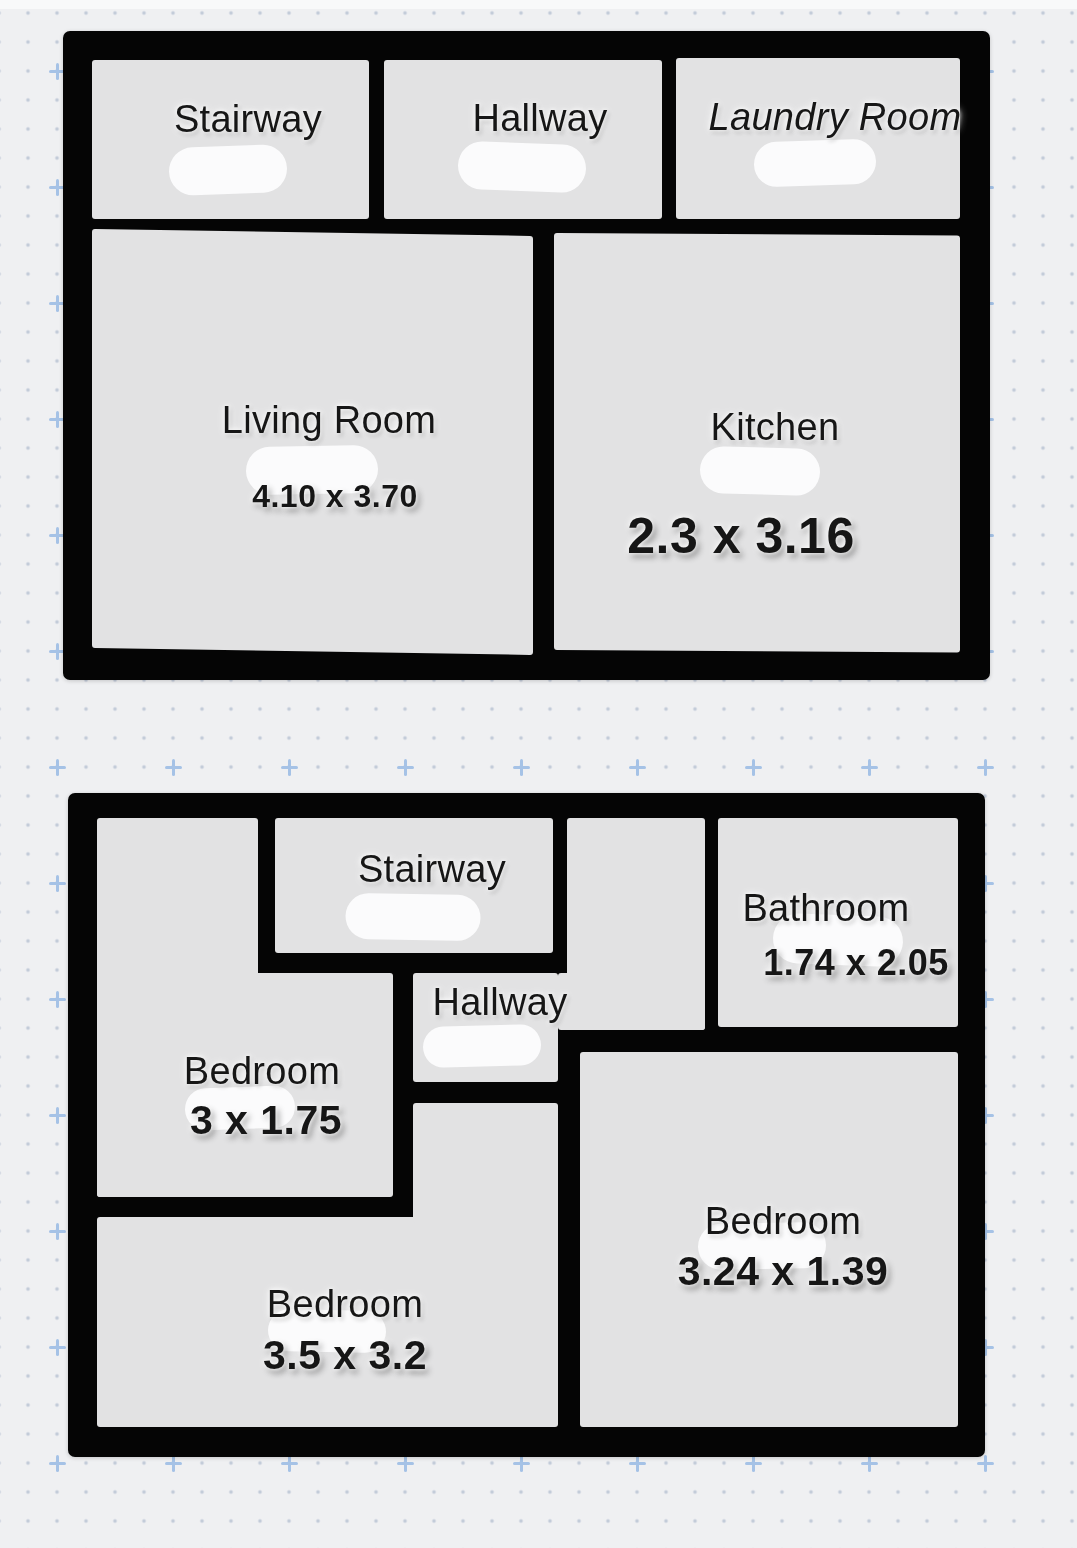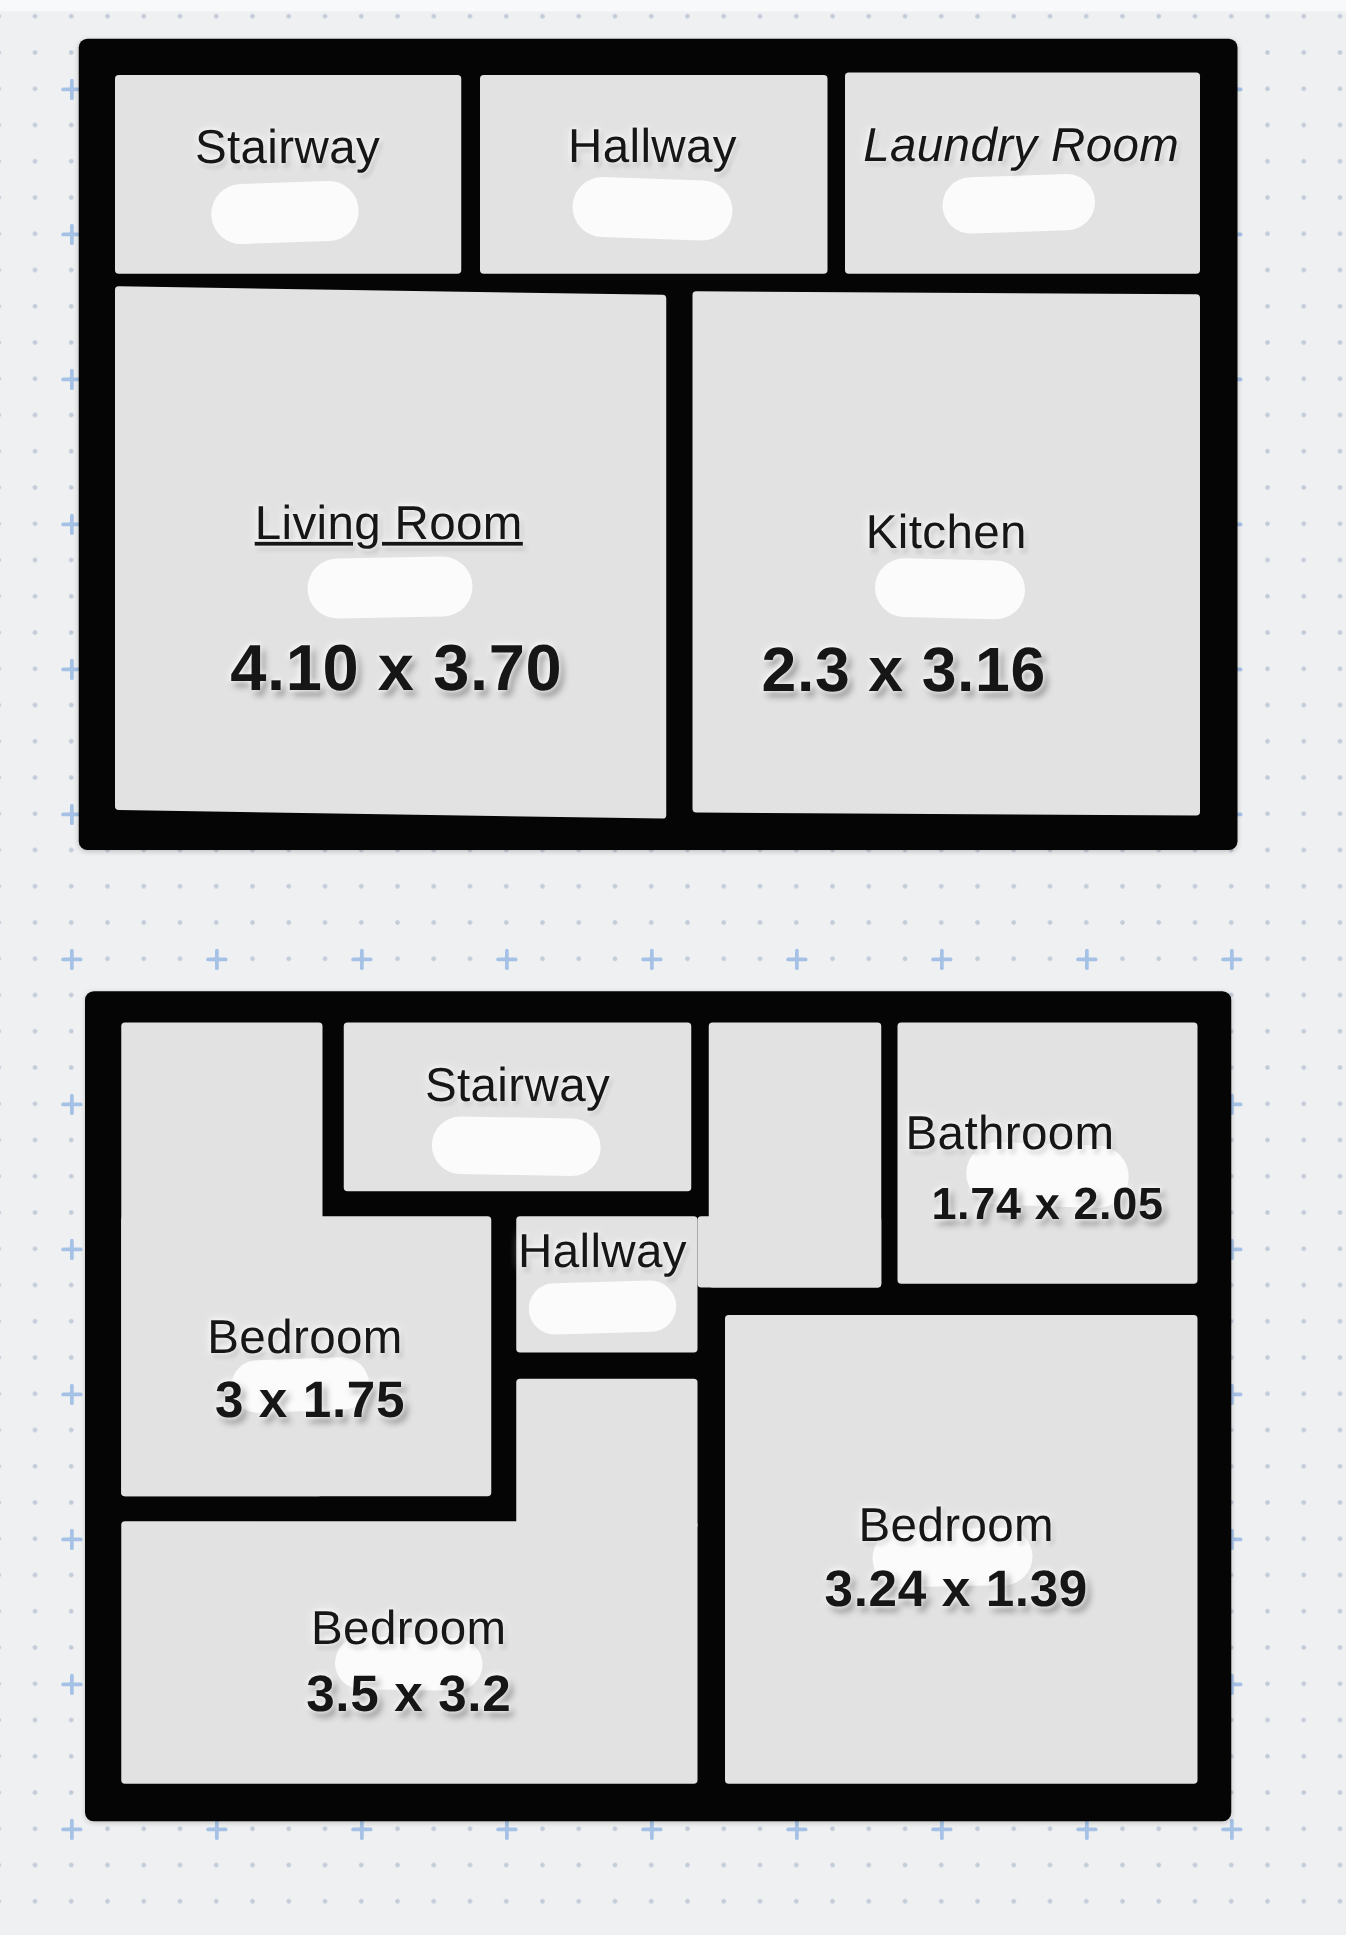--- a/index.html
+++ b/index.html
@@ -47,20 +47,21 @@
     z-index:2;
   }
   .room-label{
     position:absolute;
     transform:translate(-50%,-50%);
     white-space:nowrap;
     color:var(--label-text,#161616);
     text-align:right;
     z-index:3;
     pointer-events:none;
+    margin-left:18px;
   }
   .room-name{
     font-size:38px;
     letter-spacing:.3px;
     text-shadow:0 0 4px #fff,0 0 9px rgba(255,255,255,.95),2px 3px 4px rgba(0,0,0,.22);
   }
   .room-dims{
     font-weight:bold;
     letter-spacing:.5px;
     text-shadow:0 0 4px #fff,0 0 8px rgba(255,255,255,.9),3px 4px 6px rgba(0,0,0,.45);
@@ -194,22 +195,22 @@
       <div class="blob" style="left: 165px; top: 139px; width: 118px; height: 48px; transform: translate(-50%, -50%) rotate(-2deg);"></div>
       <div class="room-label room-name" style="left: 167px; top: 88px;">Stairway</div>
       <div class="room" style="left: 321px; top: 29px; width: 278px; height: 159px;"></div>
       <div class="blob" style="left: 459px; top: 136px; width: 128px; height: 48px; transform: translate(-50%, -50%) rotate(2deg);"></div>
       <div class="room-label room-name" style="left: 459px; top: 87px;">Hallway</div>
       <div class="room" style="left: 613px; top: 27px; width: 284px; height: 161px;"></div>
       <div class="blob" style="left: 752px; top: 132px; width: 122px; height: 45px; transform: translate(-50%, -50%) rotate(-2deg);"></div>
       <div class="room-label room-name" style="left: 754px; top: 86px; font-style: italic;">Laundry Room</div>
       <div class="room" style="left: 29px; top: 198px; width: 441px; height: 419px; transform: skewY(0.9deg); transform-origin: left top;"></div>
       <div class="blob" style="left: 249px; top: 439px; width: 132px; height: 48px; transform: translate(-50%, -50%) rotate(-1deg);"></div>
-      <div class="room-label room-name" style="left: 248px; top: 389px; text-decoration: underline;">Living Room</div>
-      <div class="room-label room-dims" style="left: 254px; top: 504px; font-size: 52px;">4.10 x 3.70</div>
+      <div class="room-label room-name" style="left: 248px; top: 389px;">Living Room</div>
+      <div class="room-label room-dims" style="left: 254px; top: 465px; font-size: 32px;">4.10 x 3.70</div>
       <div class="room" style="left: 491px; top: 202px; width: 406px; height: 417px; transform: skewY(0.35deg); transform-origin: left top;"></div>
       <div class="blob" style="left: 697px; top: 440px; width: 120px; height: 47px; transform: translate(-50%, -50%) rotate(1.5deg);"></div>
       <div class="room-label room-name" style="left: 694px; top: 396px;">Kitchen</div>
       <div class="room-label room-dims" style="left: 660px; top: 505px; font-size: 50px;">2.3 x 3.16</div>
     </div>
     <div class="floor" style="left: 68px; top: 793px; width: 917px; height: 664px;">
       <div class="room" style="left: 29px; top: 25px; width: 161px; height: 379px;"></div>
       <div class="room" style="left: 29px; top: 180px; width: 296px; height: 224px;"></div>
       <div class="blob" style="left: 172px; top: 315px; width: 110px; height: 42px; transform: translate(-50%, -50%) rotate(-2deg);"></div>
       <div class="room-label room-name" style="left: 176px; top: 278px;">Bedroom</div>

